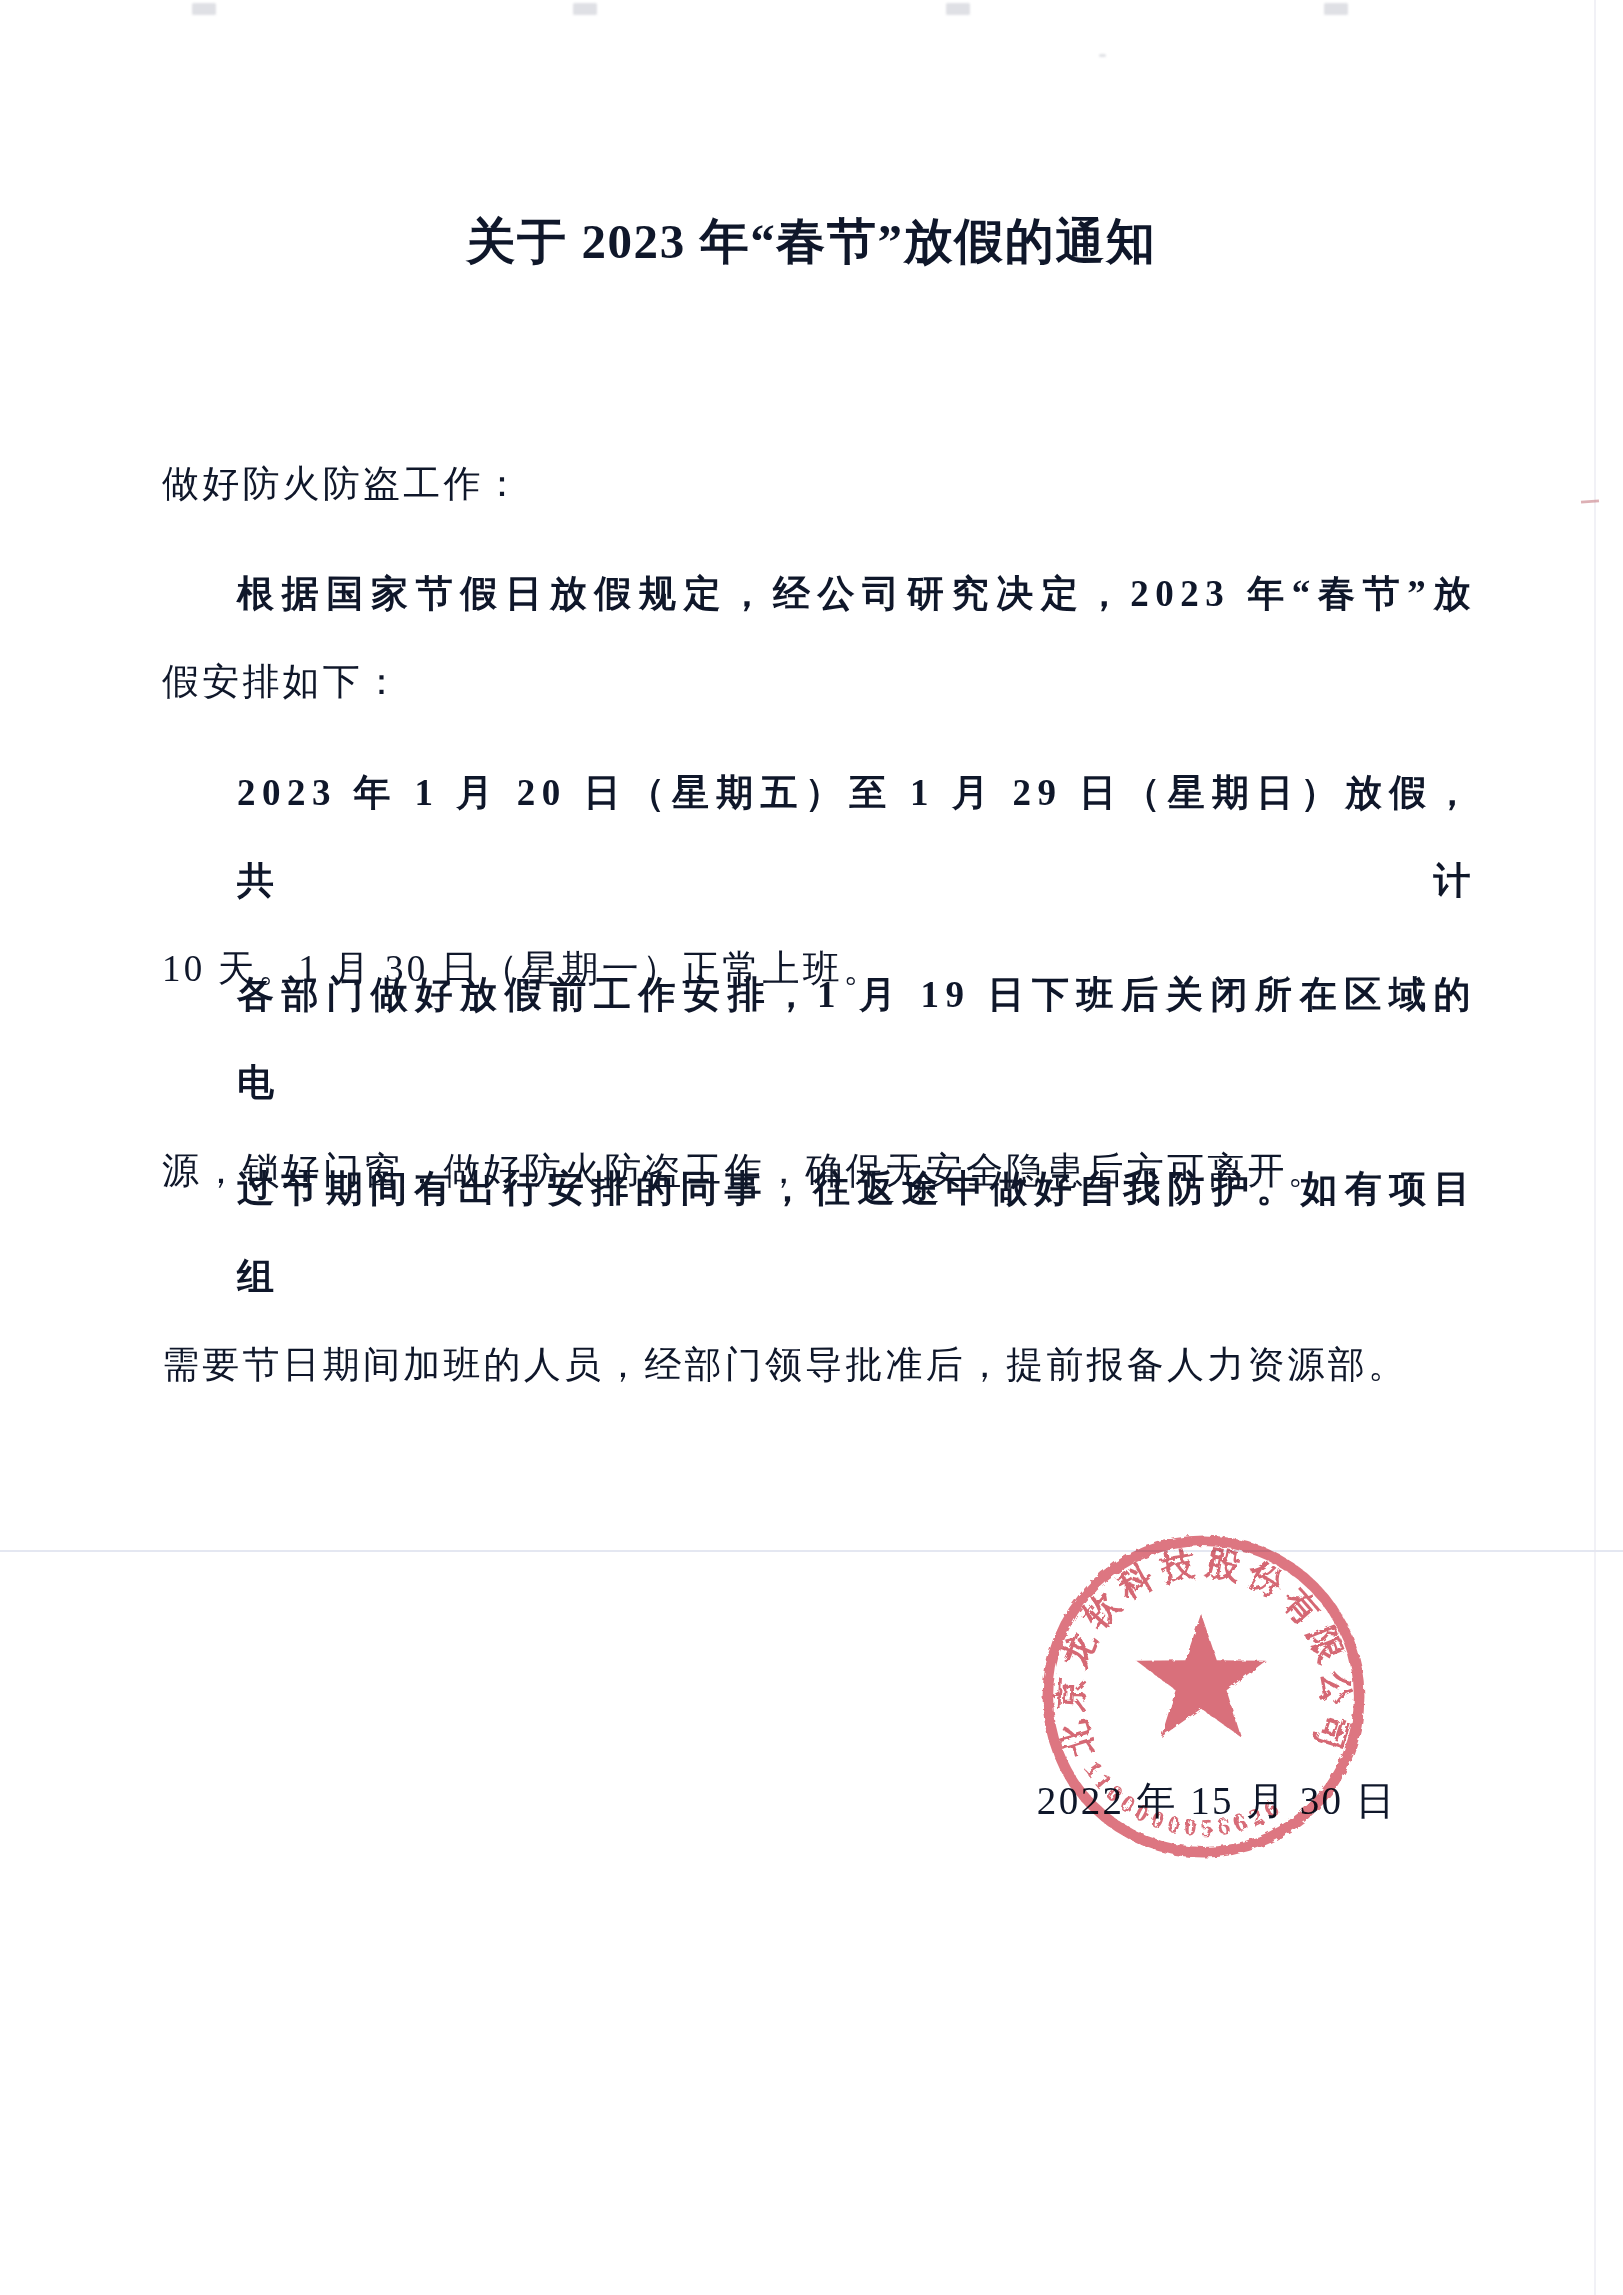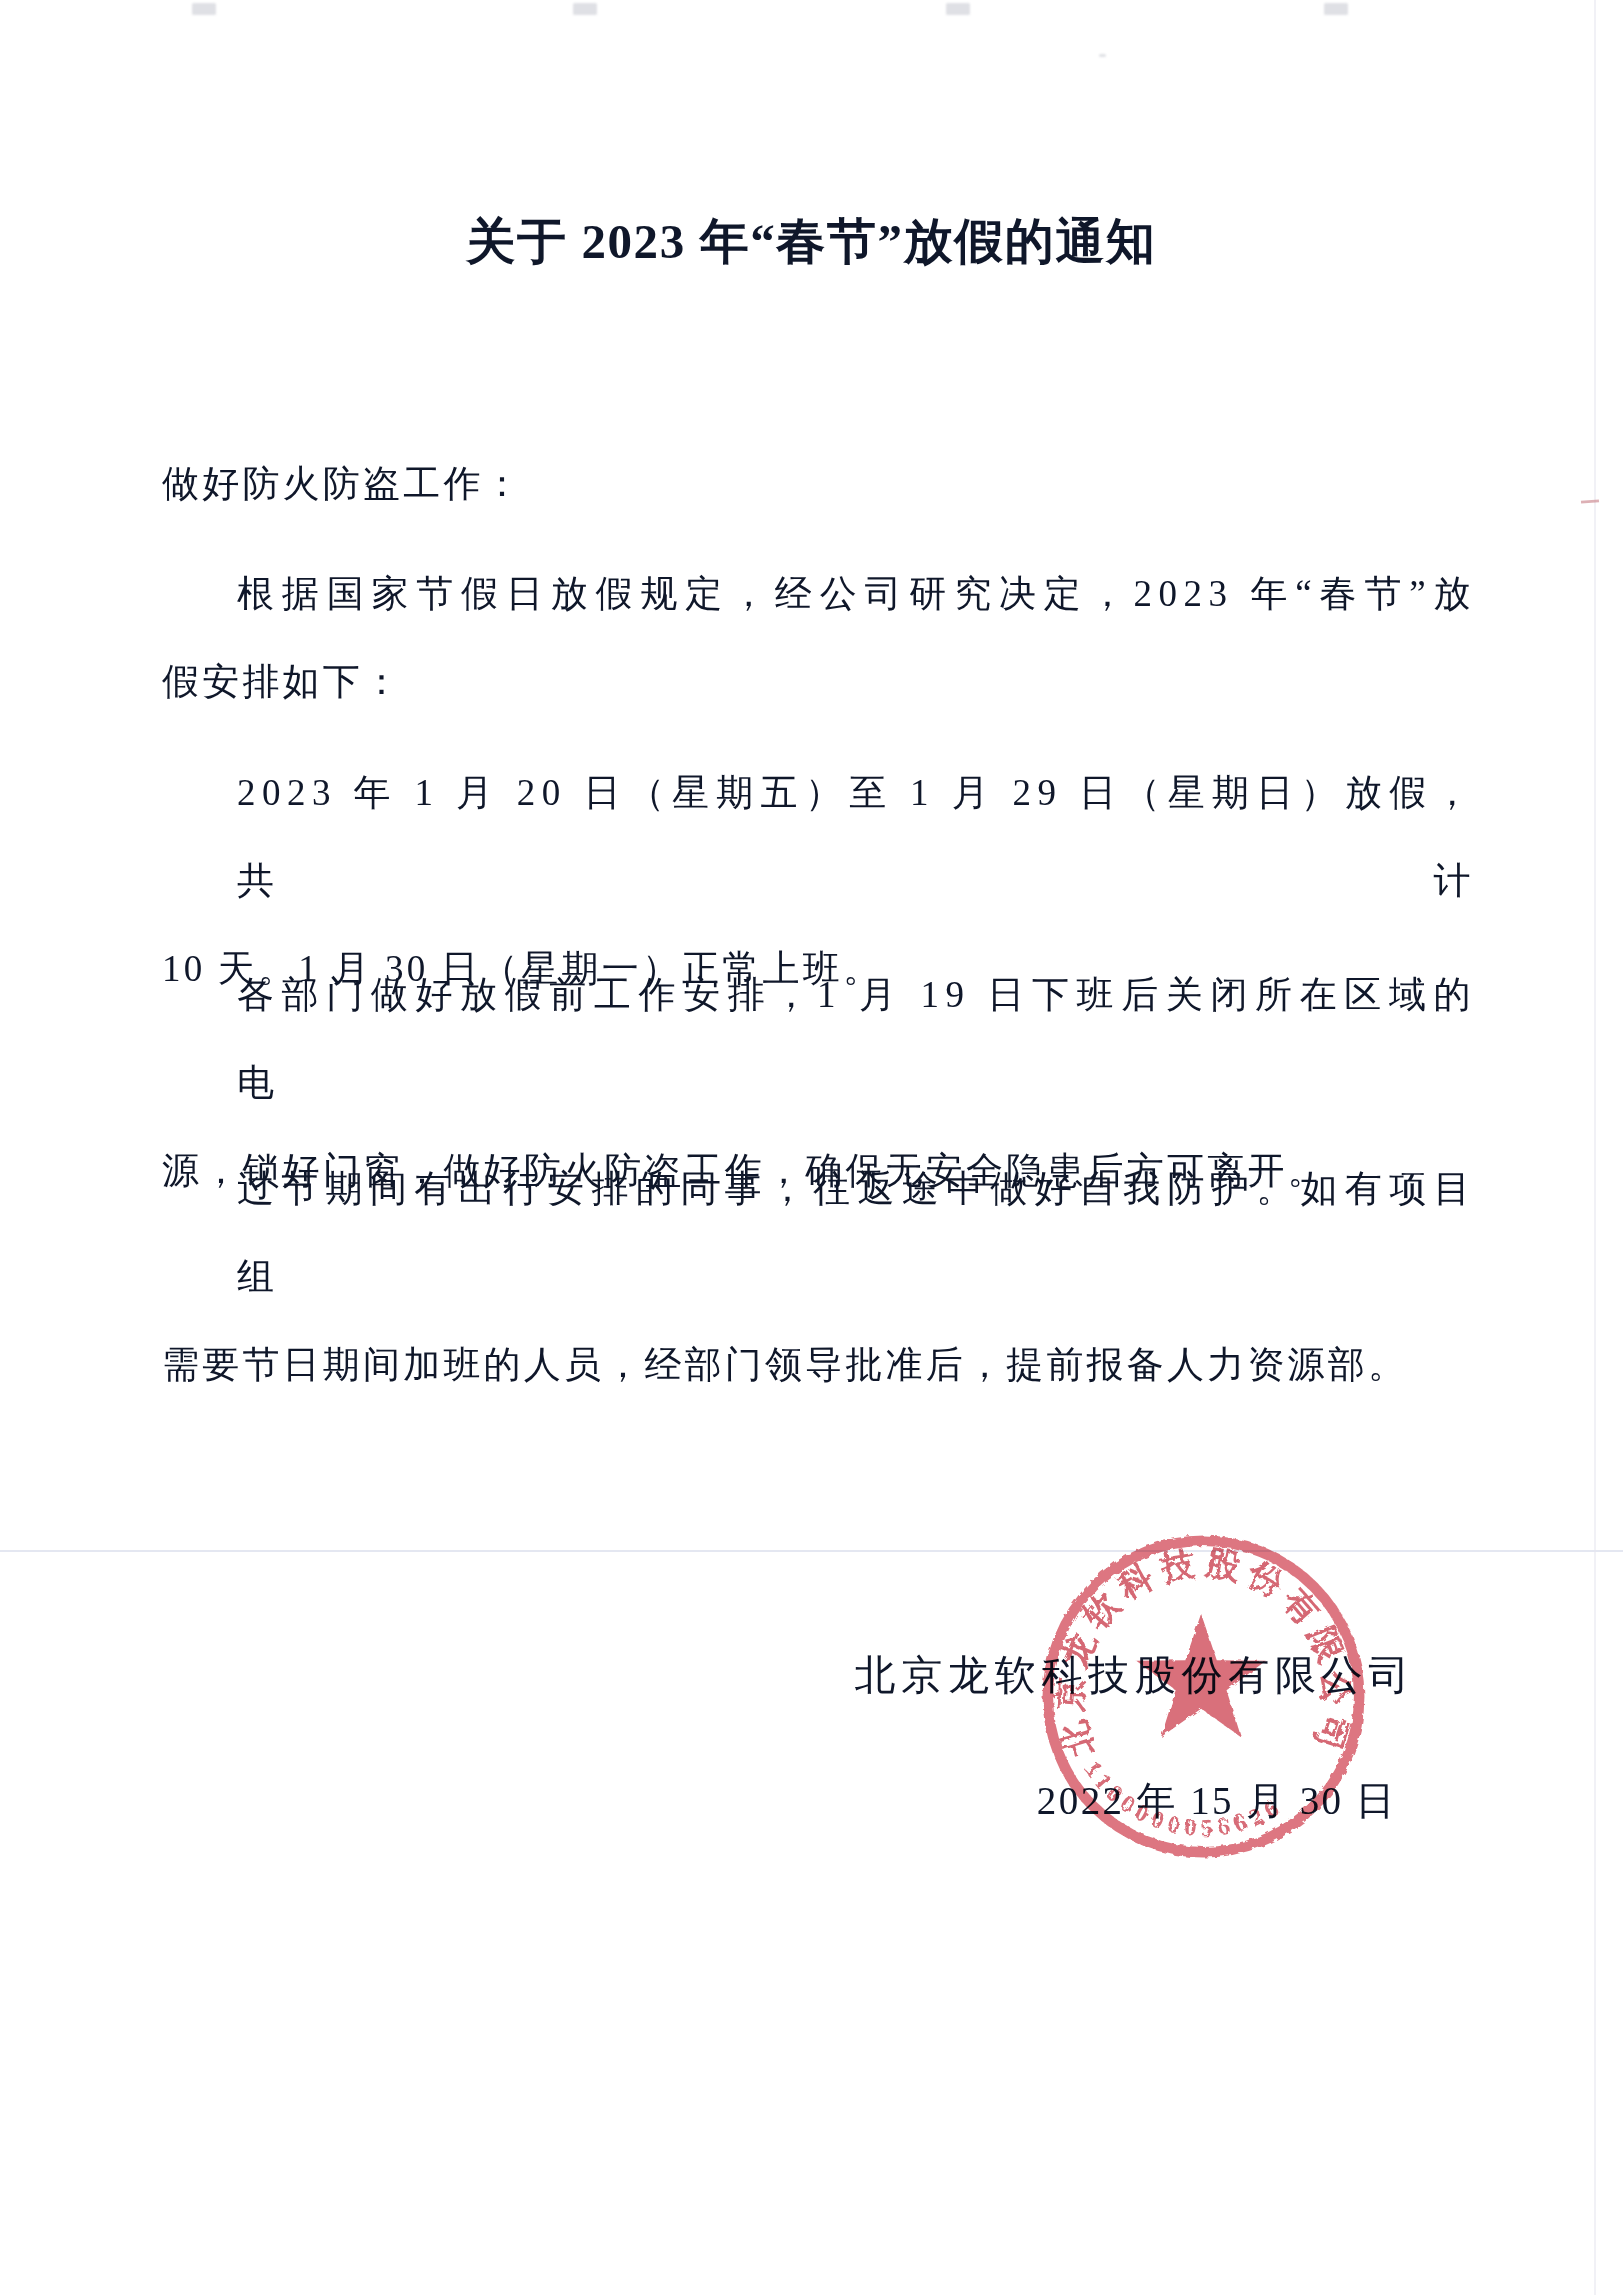--- a/index.html
+++ b/index.html
@@ -25,20 +25,21 @@
   }
   
   .col{position:absolute;left:162px;width:1315px;z-index:2;}
   .body-line{font-size:37px;line-height:88px;letter-spacing:3.2px;white-space:nowrap;}
   .line-justify{
     white-space:normal;
     text-align:justify;text-align-last:justify;
     -moz-text-align-last:justify;
     text-justify:inter-character;
     letter-spacing:6.5px;
+    font-weight:bold;
   }
   .indent{padding-left:75px;}
   .pos-salutation{top:440px;}
   .pos-p1{top:550px;}
   .pos-p2{top:749px;}
   .pos-p3{top:951px;}
   .pos-p4{top:1145px;}
   .pos-closing{top:1345px;}
   
   .sig-company{
@@ -90,21 +91,20 @@
     <div class="body-line line-justify indent">各部门做好放假前工作安排，1 月 19 日下班后关闭所在区域的电</div>
     <div class="body-line">源，锁好门窗，做好防火防盗工作，确保无安全隐患后方可离开。</div>
   </div>
 
   <div class="col pos-p4">
     <div class="body-line line-justify indent">过节期间有出行安排的同事，往返途中做好自我防护。如有项目组</div>
     <div class="body-line">需要节日期间加班的人员，经部门领导批准后，提前报备人力资源部。</div>
   </div>
 
 
-  <div class="sig-company">北京龙软科技股份有限公司</div>
   <div class="sig-date">2022 年 15 月 30 日</div>
 
   <svg class="stamp" viewBox="0 0 460 460">
     <defs>
       <filter id="rough" x="-10%" y="-10%" width="120%" height="120%">
         <feTurbulence type="fractalNoise" baseFrequency="0.14" numOctaves="2" result="n"></feTurbulence>
         <feDisplacementMap in="SourceGraphic" in2="n" scale="6"></feDisplacementMap>
       </filter>
       <path id="arcTop" d="M 102.8 309.5 A 150 150 0 1 1 357.2 309.5" fill="none"></path>
       <path id="arcBottom" d="M 74.1 302.7 A 172 172 0 0 0 385.9 302.7" fill="none"></path>

